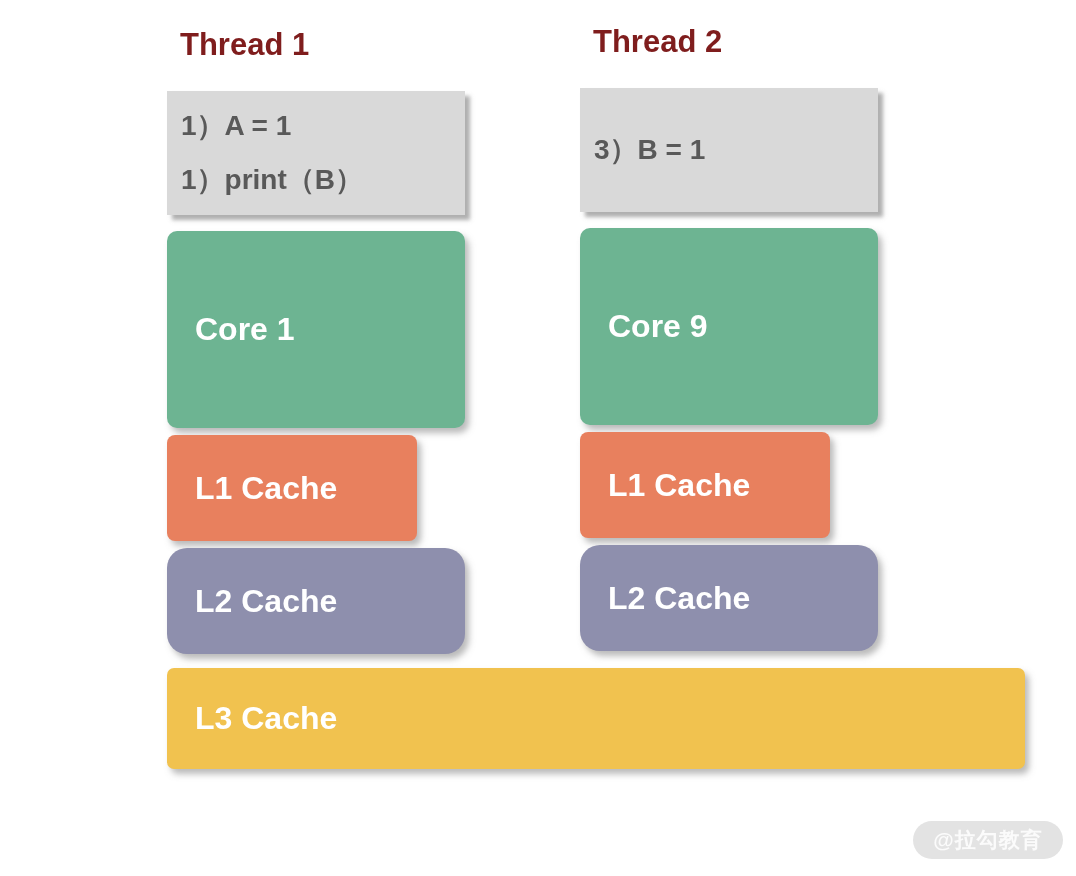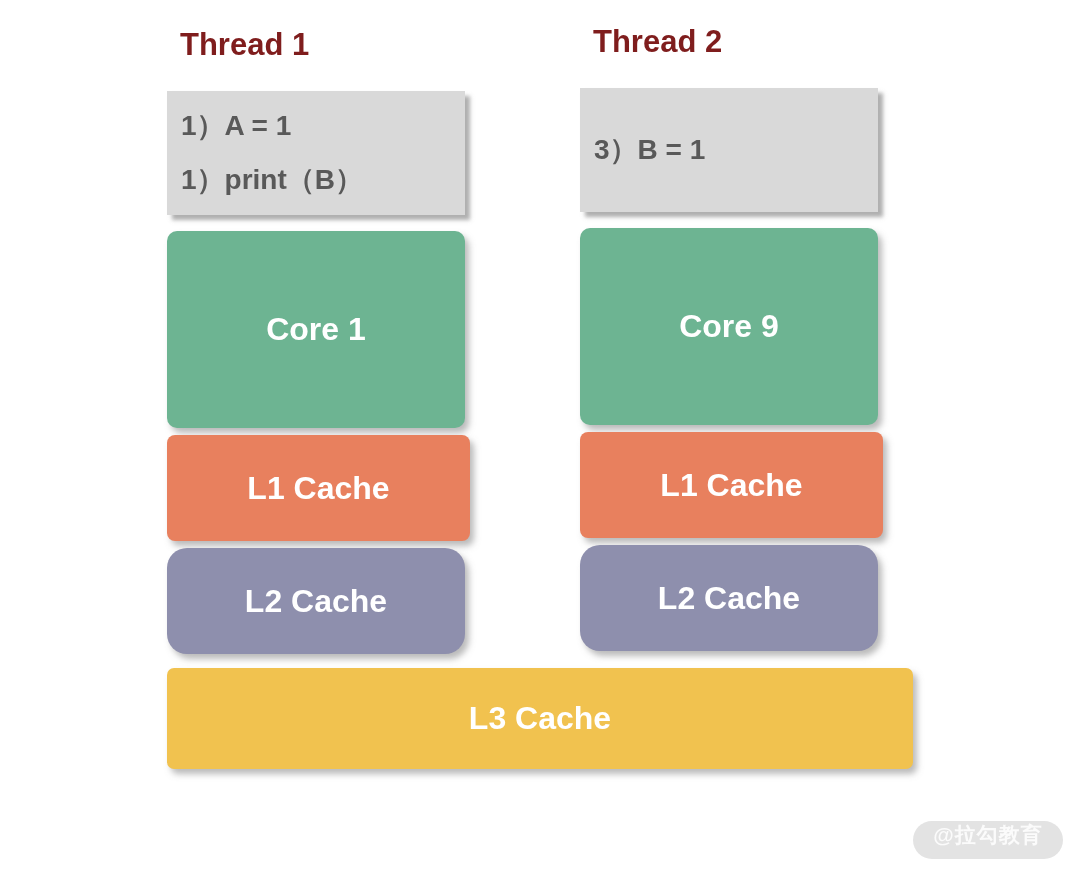--- a/index.html
+++ b/index.html
@@ -44,67 +44,67 @@
   }
   .code-line {
     font-size: 28px;
     font-weight: bold;
     color: #595959;
     white-space: nowrap;
   }
   .box {
     display: flex;
     align-items: center;
-    justify-content: center;
     color: #ffffff;
     font-weight: 600;
     font-size: 32px;
     box-shadow: 4px 5px 6px rgba(120,120,120,0.5);
     box-sizing: border-box;
+    padding-left: 28px;
   }
   .core {
     margin-top: 16px;
     width: 298px;
     height: 197px;
     background: #6db492;
     border-radius: 10px;
   }
   .l1 {
     margin-top: 7px;
-    width: 303px;
+    width: 250px;
     height: 106px;
     background: #e8805e;
     border-radius: 8px;
   }
   .l2 {
     margin-top: 7px;
     width: 298px;
     height: 106px;
     background: #8e8fad;
     border-radius: 20px;
   }
   .l3 {
     position: absolute;
     left: 167px;
     top: 668px;
-    width: 746px;
+    width: 858px;
     height: 101px;
     background: #f1c24f;
     border-radius: 7px;
   }
   .watermark {
     position: absolute;
     left: 913px;
     top: 821px;
     width: 150px;
     height: 38px;
     background: #e3e3e3;
     border-radius: 19px;
     display: flex;
-    align-items: flex-start;
+    align-items: center;
     justify-content: center;
     font-size: 21px;
     font-weight: 600;
     color: #fbfbfb;
     letter-spacing: 1px;
   }
 </style>
 </head>
 <body>
 

